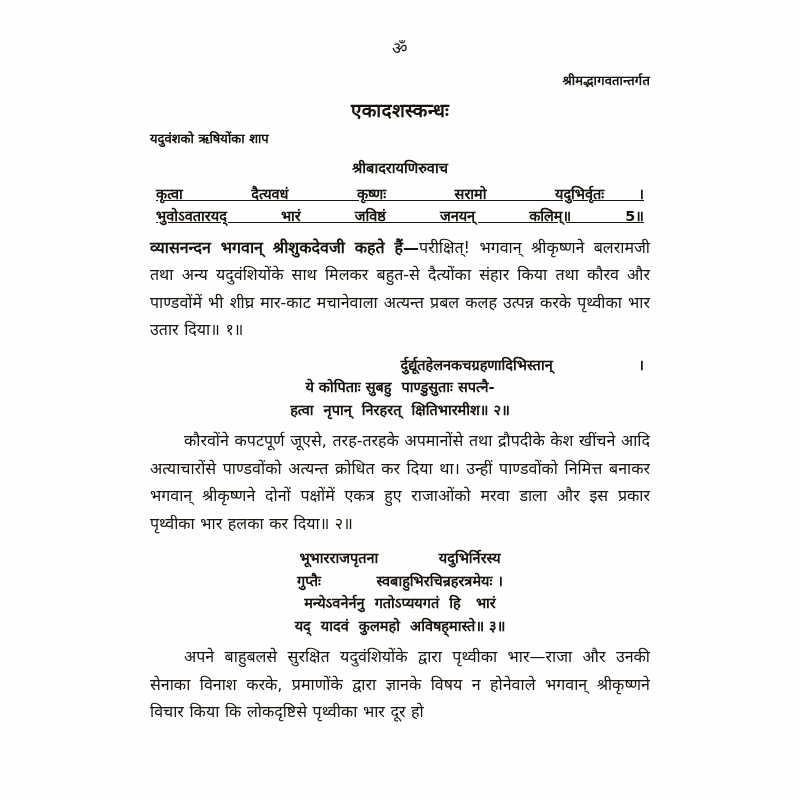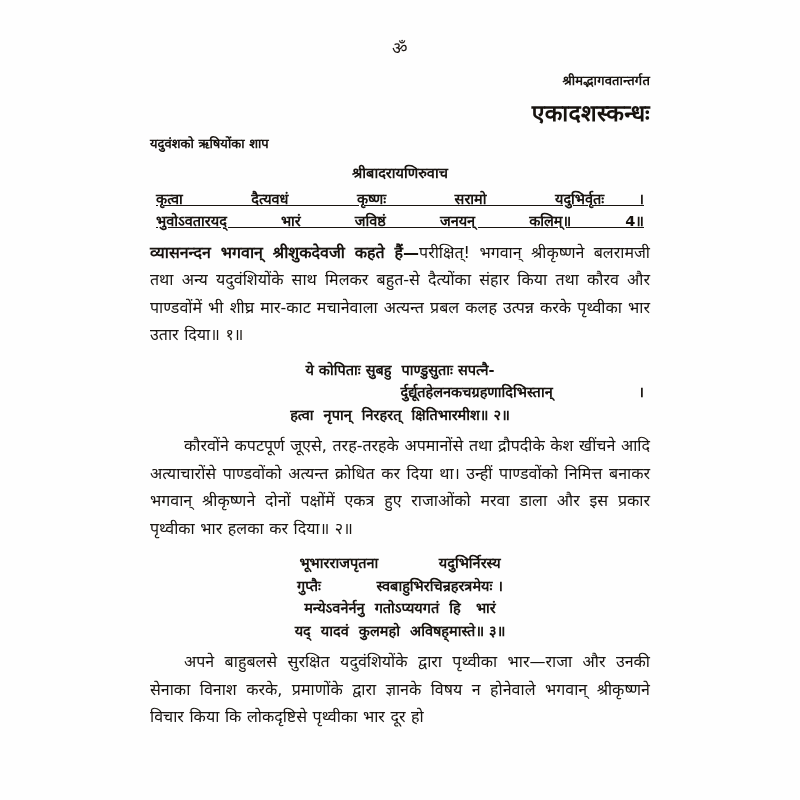--- a/index.html
+++ b/index.html
@@ -30,22 +30,22 @@
     color: #1a1410;
   }
   .pre-title {
     text-align: right;
     font-size: 13px;
     font-weight: 700;
     margin: 12px 0 10px 0;
     letter-spacing: 0.2px;
   }
   .title-1 {
-    text-align: right;
-    font-size: 23px;
+    text-align: center;
+    font-size: 19px;
     font-weight: 700;
     line-height: 1.25;
     margin: 4px 0 0 0;
     letter-spacing: 0.3px;
   }
   .title-2 {
     text-align: center;
     font-size: 24px;
     font-weight: 700;
     line-height: 1.3;
@@ -113,28 +113,28 @@
   <div class="pre-title">श्रीमद्भागवतान्तर्गत</div>
 
   <div class="title-1">एकादशस्कन्धः</div>
 
   <div class="subtitle">यदुवंशको ऋषियोंका शाप</div>
 
   <div class="speaker">श्रीबादरायणिरुवाच</div>
 
   <div class="verse">
     <span class="vline spread">कृत्वा  दैत्यवधं  कृष्णः  सरामो  यदुभिर्वृतः ।</span>
-    <span class="vline spread">भुवोऽवतारयद् भारं जविष्ठं जनयन् कलिम्॥ 4॥</span>
+    <span class="vline spread">भुवोऽवतारयद् भारं जविष्ठं जनयन् कलिम्॥ 5॥</span>
   </div>
 
   <div class="prose no-indent"><span class="bold-run">व्यासनन्दन भगवान् श्रीशुकदेवजी कहते हैं—</span><span>परीक्षित्! भगवान् श्रीकृष्णने बलरामजी तथा अन्य यदुवंशियोंके साथ मिलकर बहुत-से दैत्योंका संहार किया तथा कौरव और पाण्डवोंमें भी शीघ्र मार-काट मचानेवाला अत्यन्त प्रबल कलह उत्पन्न करके पृथ्वीका भार उतार दिया॥ १॥</span></div>
 
   <div class="verse">
+    <span class="vline indent-1">र्दुर्द्यूतहेलनकचग्रहणादिभिस्तान्                 ।</span>
     <span class="vline indent-2">ये कोपिताः सुबहु  पाण्डुसुताः सपत्नै-</span>
-    <span class="vline indent-1">र्दुर्द्यूतहेलनकचग्रहणादिभिस्तान्                 ।</span>
     <span class="vline indent-2">हत्वा  नृपान्  निरहरत्  क्षितिभारमीश॥ २॥</span>
   </div>
 
   <div class="prose">कौरवोंने कपटपूर्ण जूएसे, तरह-तरहके अपमानोंसे तथा द्रौपदीके केश खींचने आदि अत्याचारोंसे पाण्डवोंको अत्यन्त क्रोधित कर दिया था। उन्हीं पाण्डवोंको निमित्त बनाकर भगवान् श्रीकृष्णने दोनों पक्षोंमें एकत्र हुए राजाओंको मरवा डाला और इस प्रकार पृथ्वीका भार हलका कर दिया॥ २॥</div>
 
   <div class="verse">
     <span class="vline indent-2">भूभारराजपृतना            यदुभिर्निरस्य</span>
     <span class="vline indent-2">गुप्तैः           स्वबाहुभिरचिन्रहरत्रमेयः ।</span>
     <span class="vline indent-2">मन्येऽवनेर्ननु  गतोऽप्ययगतं  हि   भारं</span>
     <span class="vline indent-2">यद्  यादवं  कुलमहो  अविषह्‌मास्ते॥ ३॥</span>

